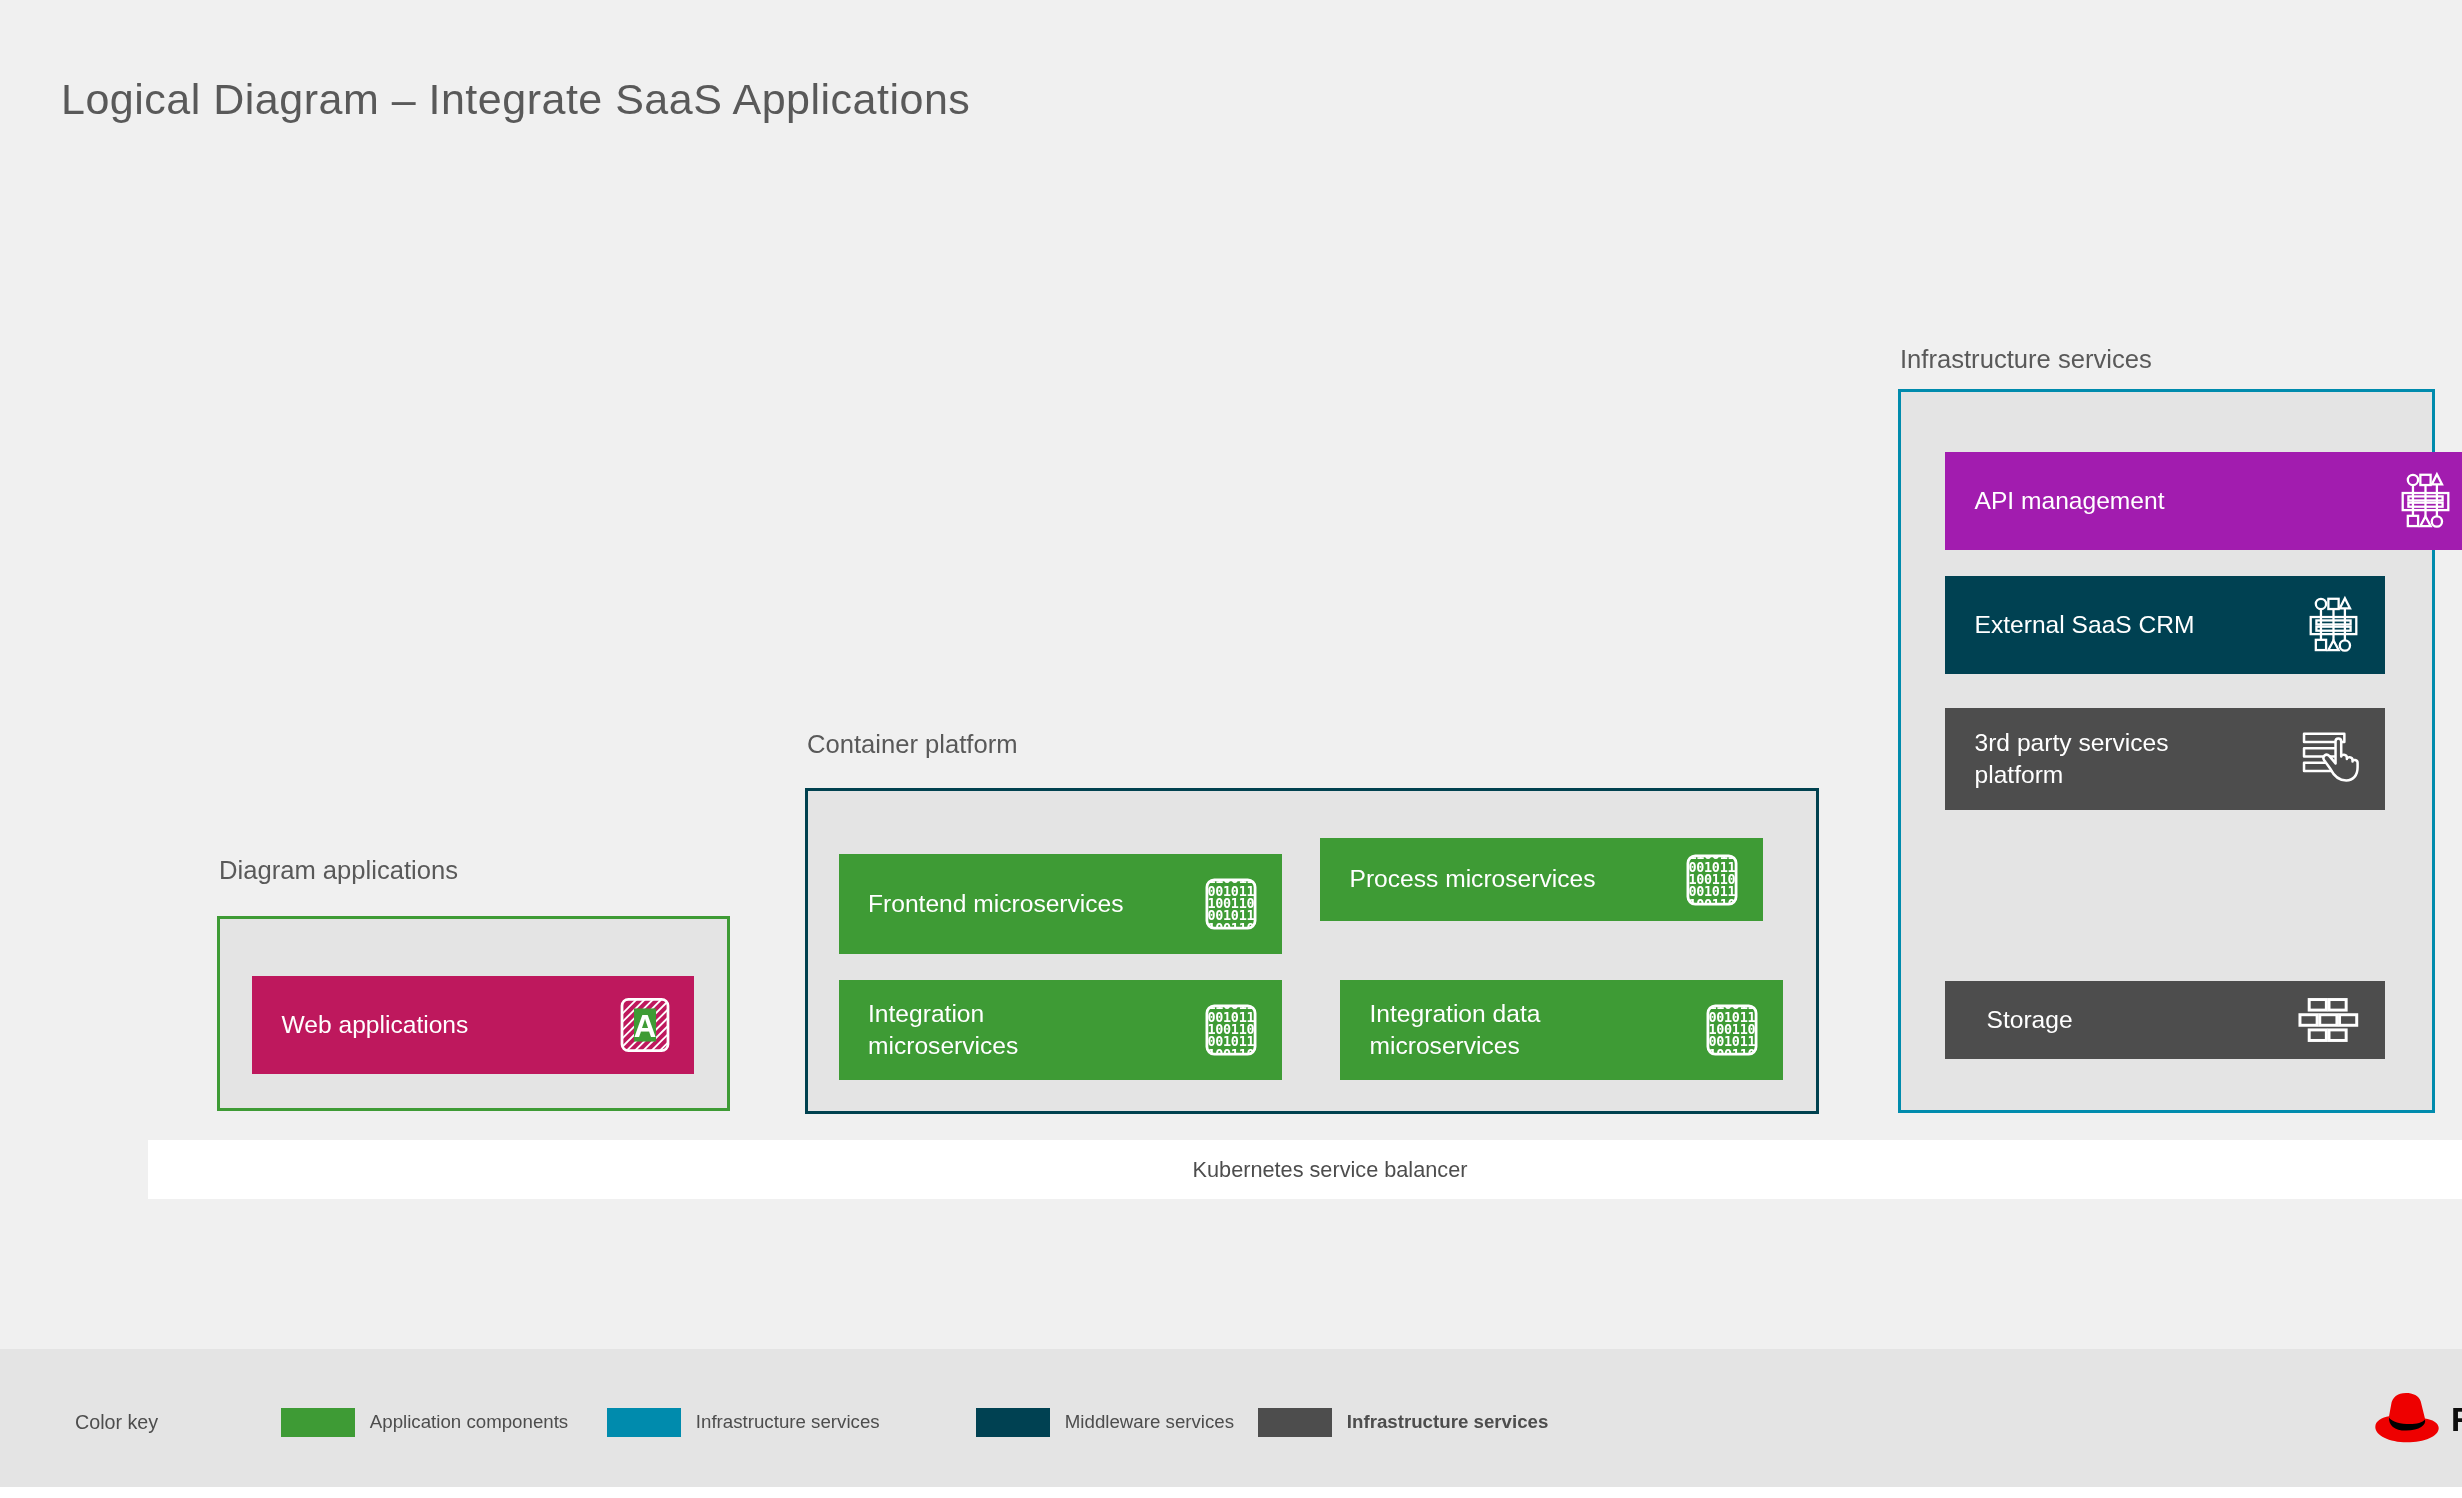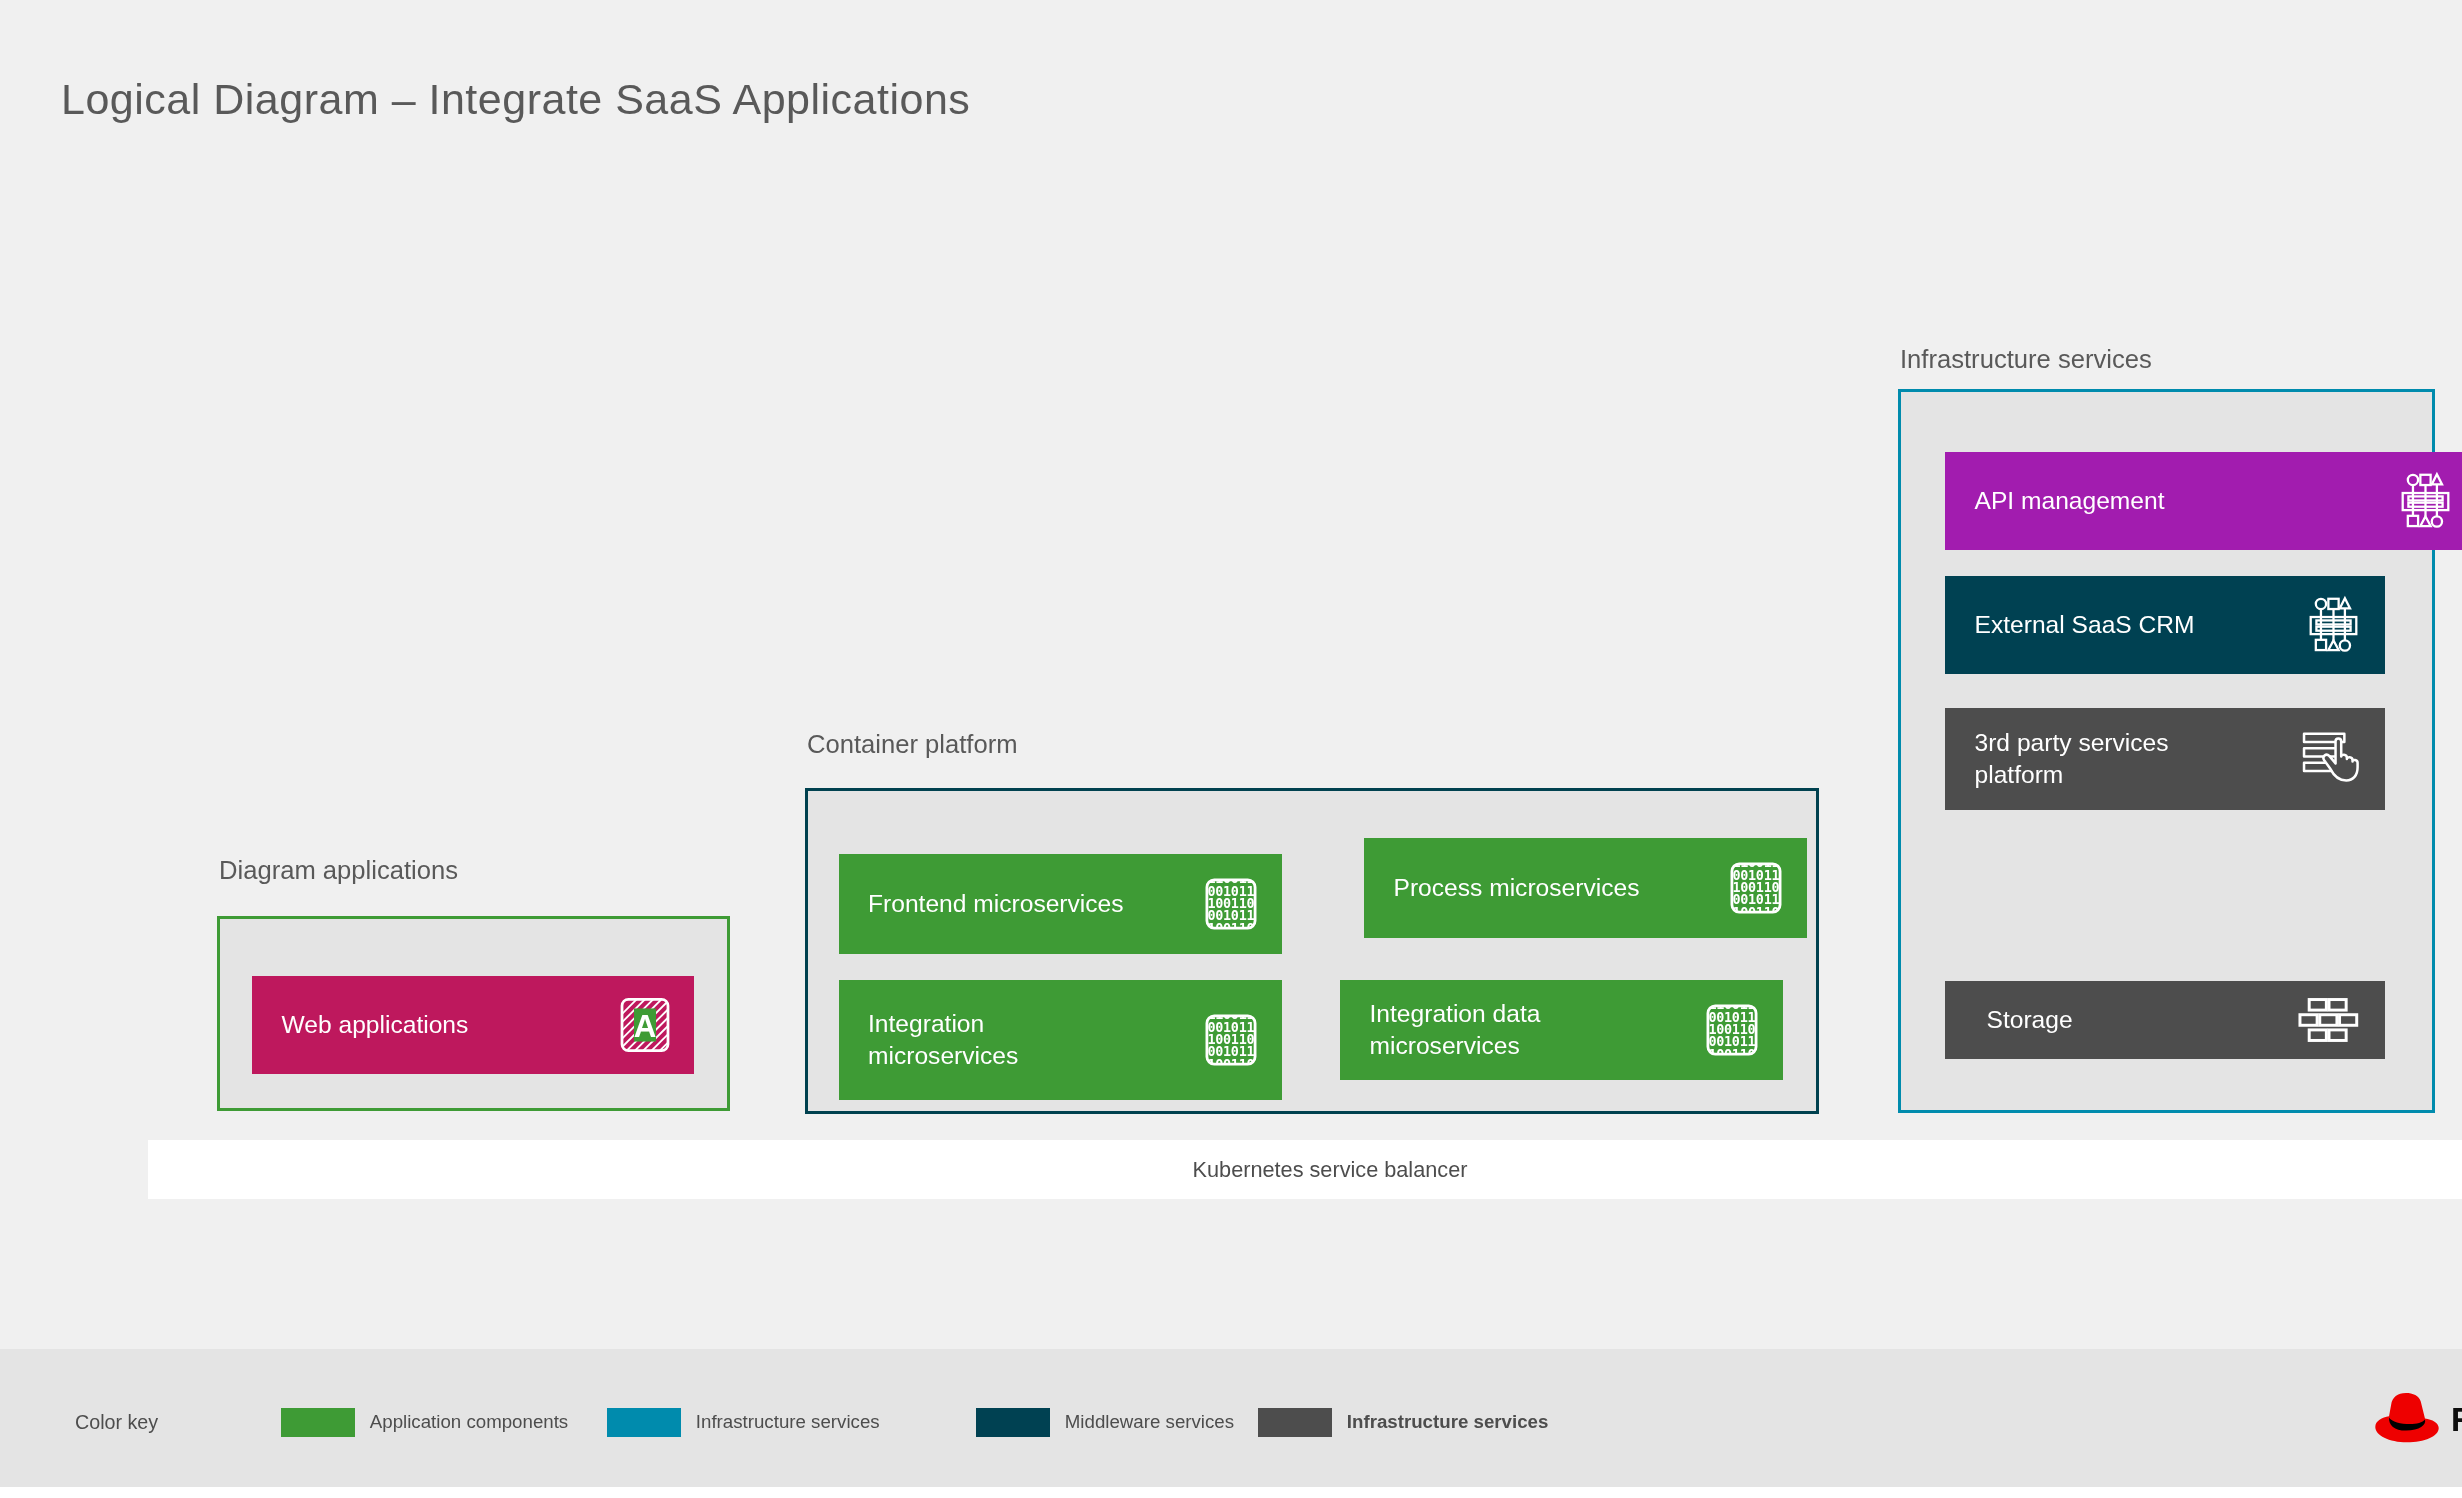--- a/index.html
+++ b/index.html
@@ -90,37 +90,37 @@
               <text x="8" y="35" textLength="84">001011</text>
             <text x="8" y="57" textLength="84">100110</text>
               <text x="8" y="79" textLength="84">001011</text>
             <text x="8" y="101" textLength="84">100110</text>
           </g>
           <rect x="7" y="7" width="86" height="86" rx="13" stroke="#FFFFFF" stroke-width="5"></rect>
         </svg>
       </span>
     </div>
 
-    <div class="node" style="left: 556px; top: 47px; width: 443px; height: 100px; background: rgb(62, 155, 53);">
+    <div class="node" style="left: 512px; top: 47px; width: 443px; height: 83px; background: rgb(62, 155, 53);">
       <div class="lbl">Process microservices</div>
       <span class="icon">
         <svg width="56" height="57" viewBox="0 0 100 100" fill="none">
           <g clip-path="url(#bc1)" fill="#FFFFFF" font-family="DejaVu Sans Mono, monospace" font-size="24" font-weight="bold">
             <text x="8" y="13" textLength="84">110011</text>
               <text x="8" y="35" textLength="84">001011</text>
             <text x="8" y="57" textLength="84">100110</text>
               <text x="8" y="79" textLength="84">001011</text>
             <text x="8" y="101" textLength="84">100110</text>
           </g>
           <rect x="7" y="7" width="86" height="86" rx="13" stroke="#FFFFFF" stroke-width="5"></rect>
         </svg>
       </span>
     </div>
 
-    <div class="node" style="left: 30.5px; top: 189px; width: 443px; height: 120px; background: rgb(62, 155, 53);">
+    <div class="node" style="left: 30.5px; top: 189px; width: 443px; height: 100px; background: rgb(62, 155, 53);">
       <div class="lbl">Integration
 microservices</div>
       <span class="icon">
         <svg width="56" height="57" viewBox="0 0 100 100" fill="none">
           <g clip-path="url(#bc1)" fill="#FFFFFF" font-family="DejaVu Sans Mono, monospace" font-size="24" font-weight="bold">
             <text x="8" y="13" textLength="84">110011</text>
               <text x="8" y="35" textLength="84">001011</text>
             <text x="8" y="57" textLength="84">100110</text>
               <text x="8" y="79" textLength="84">001011</text>
             <text x="8" y="101" textLength="84">100110</text>

